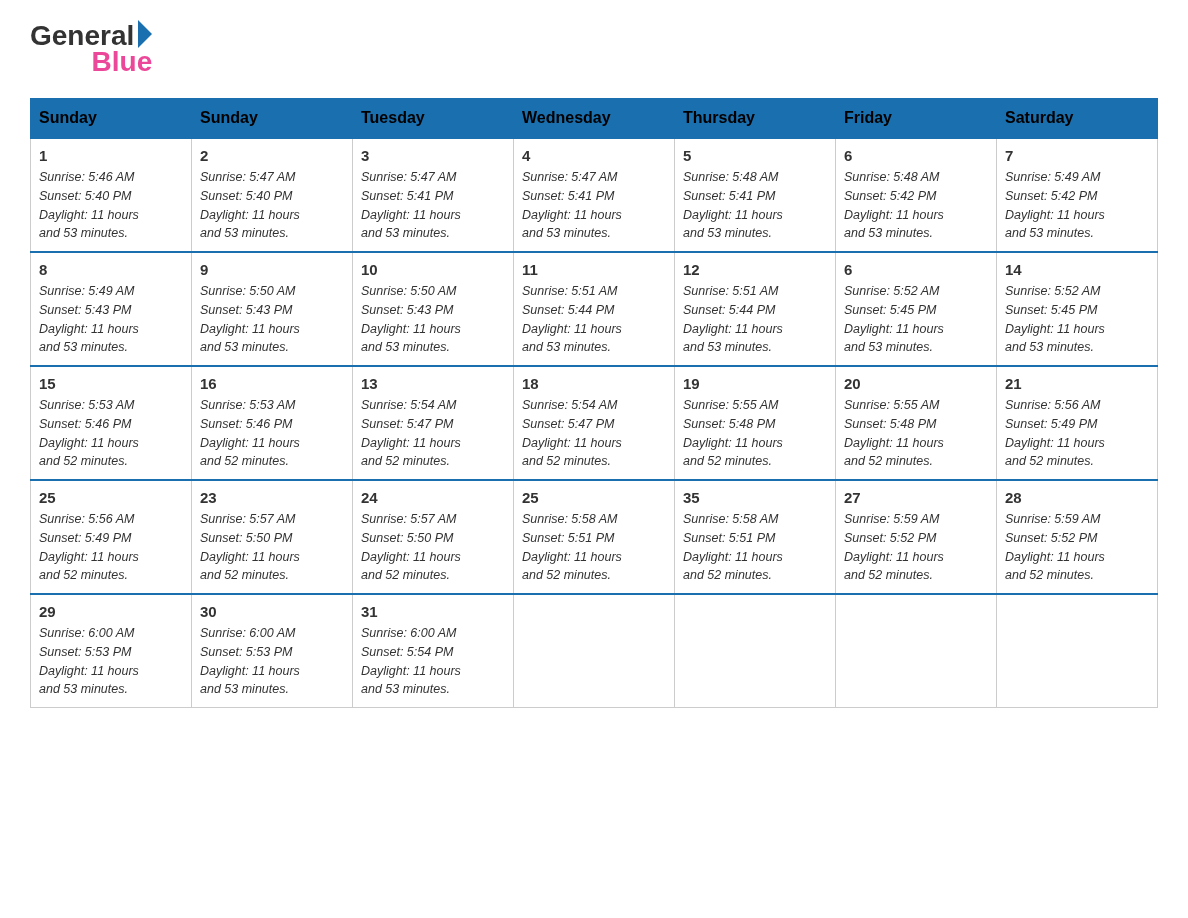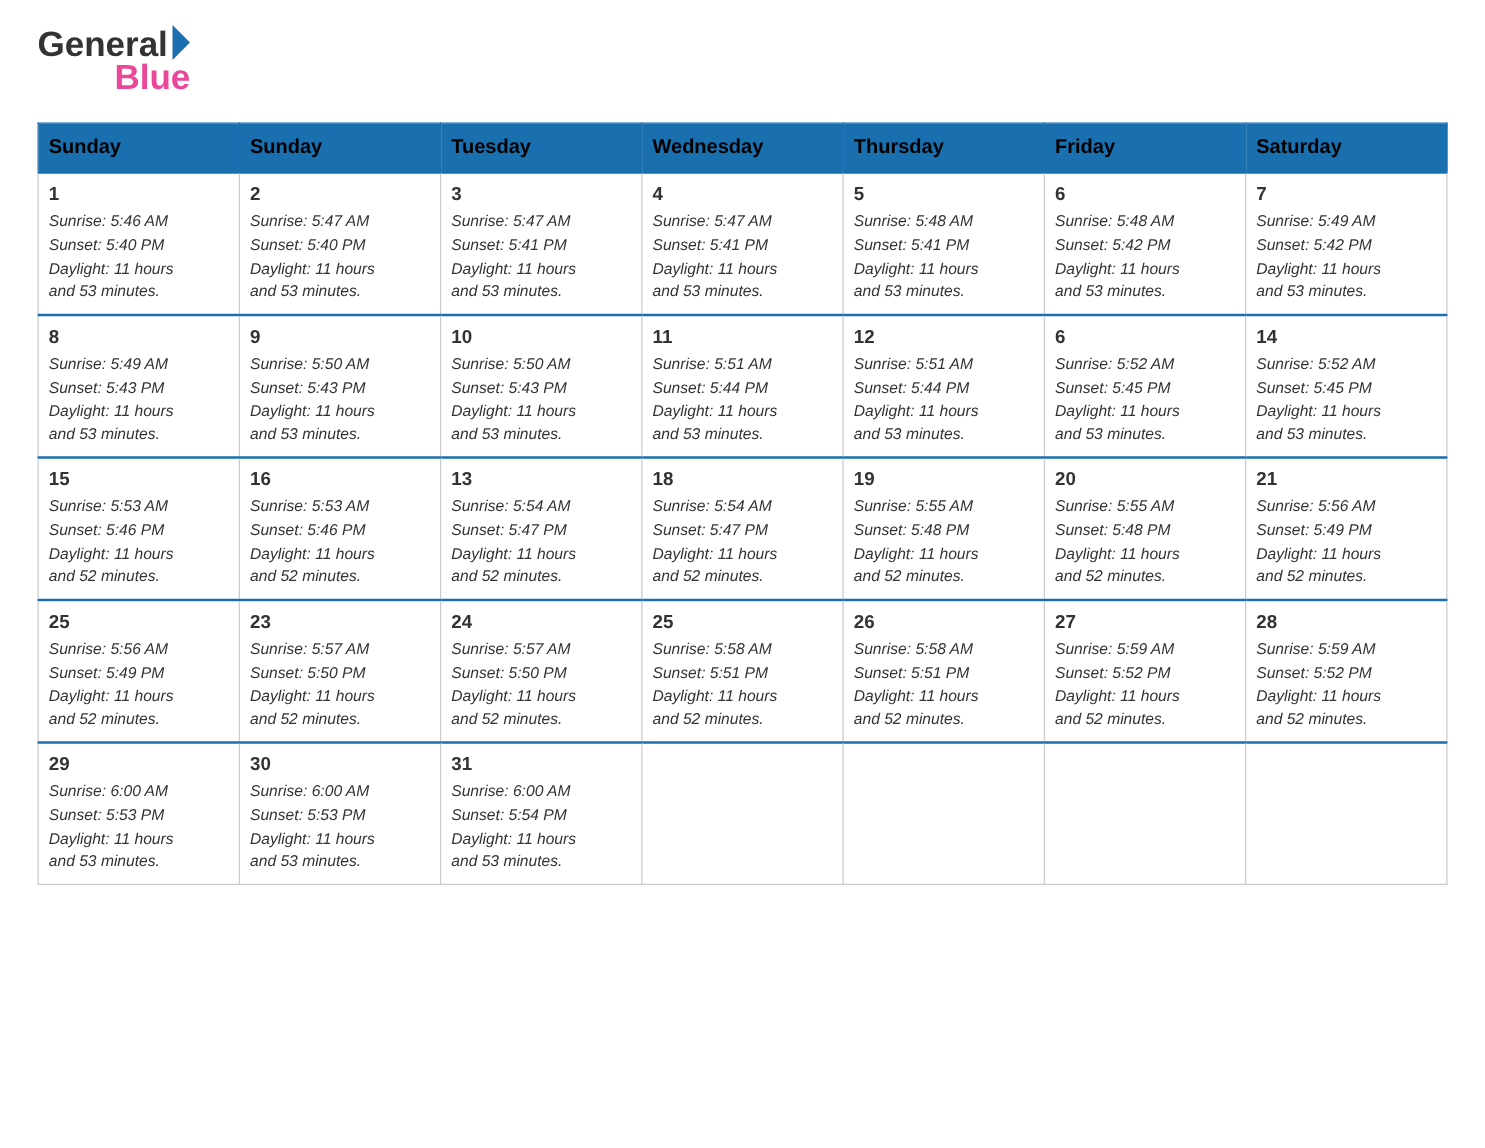--- a/index.html
+++ b/index.html
@@ -352,21 +352,21 @@
         <td>
           <span class="day-num">25</span>
           <div class="day-info">
             <span>Sunrise: 5:58 AM</span><br>
             <span>Sunset: 5:51 PM</span><br>
             <span>Daylight: 11 hours</span><br>
             <span>and 52 minutes.</span>
           </div>
         </td>
         <td>
-          <span class="day-num">26</span>
+          <span class="day-num">35</span>
           <div class="day-info">
             <span>Sunrise: 5:58 AM</span><br>
             <span>Sunset: 5:51 PM</span><br>
             <span>Daylight: 11 hours</span><br>
             <span>and 52 minutes.</span>
           </div>
         </td>
         <td>
           <span class="day-num">27</span>
           <div class="day-info">

